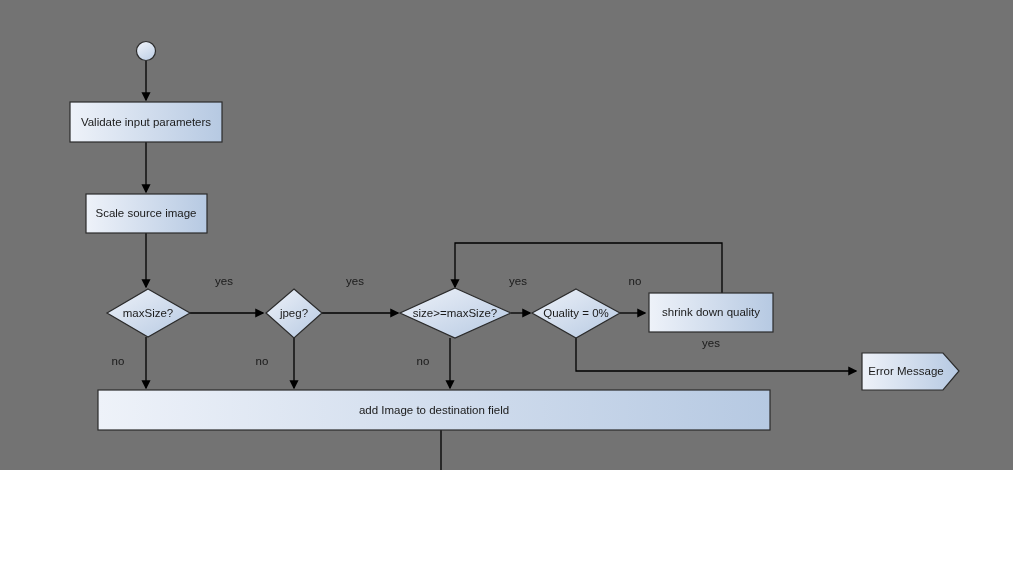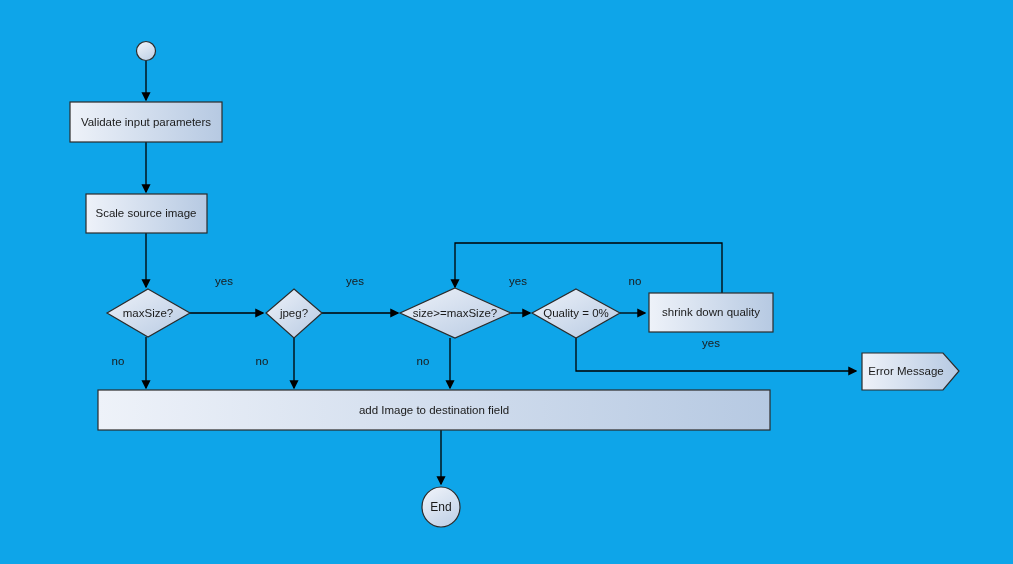--- a/index.html
+++ b/index.html
@@ -6,22 +6,22 @@
     margin: 0;
     padding: 0;
     background: #ffffff;
   }
   body {
     font-family: "Liberation Sans", sans-serif;
   }
   #diagram-canvas {
     position: relative;
     width: 1013px;
-    height: 564px;
-    background: #0ea5e9;
+    height: 470px;
+    background: #737373;
     overflow: hidden;
     text-align: center;
   }
   svg.layer {
     position: absolute;
     top: 0;
     left: 0;
     width: 1013px;
     height: 564px;
   }

